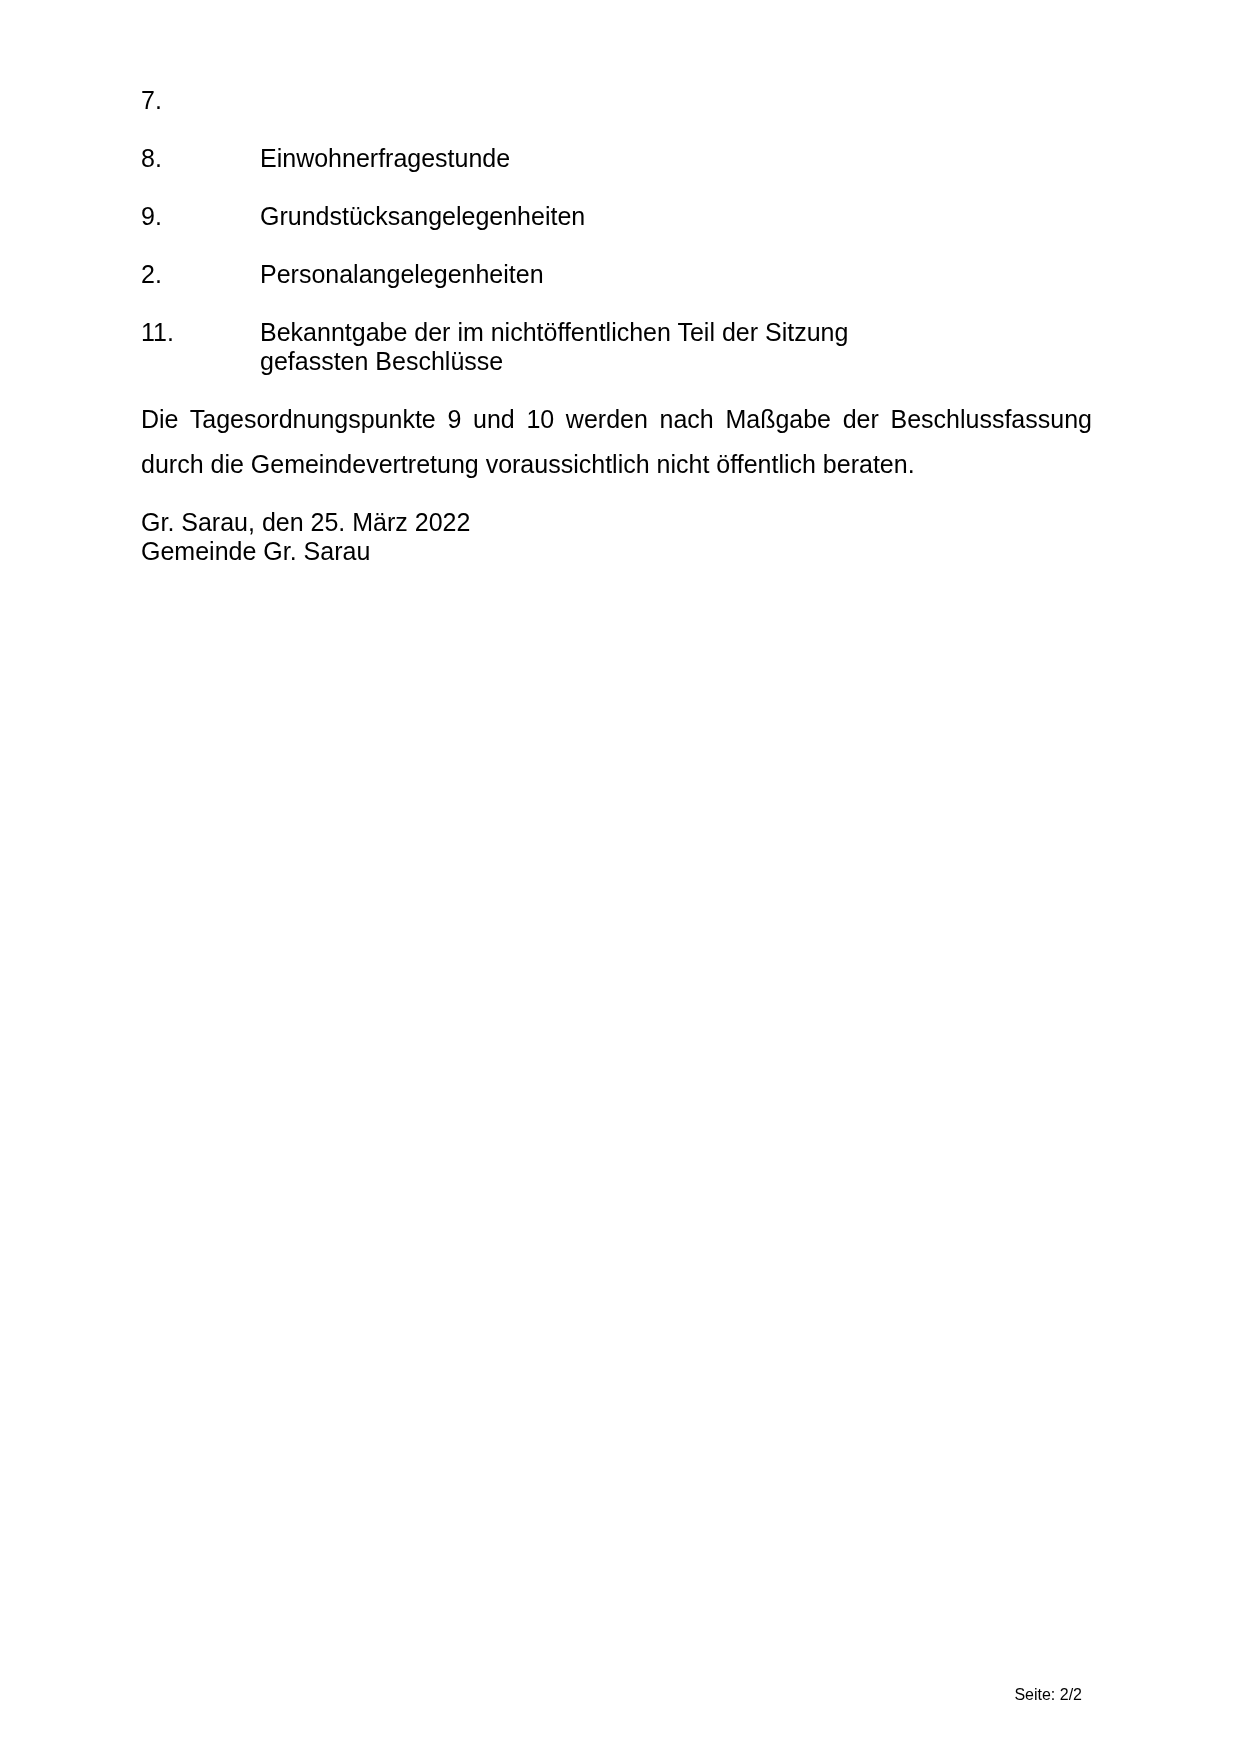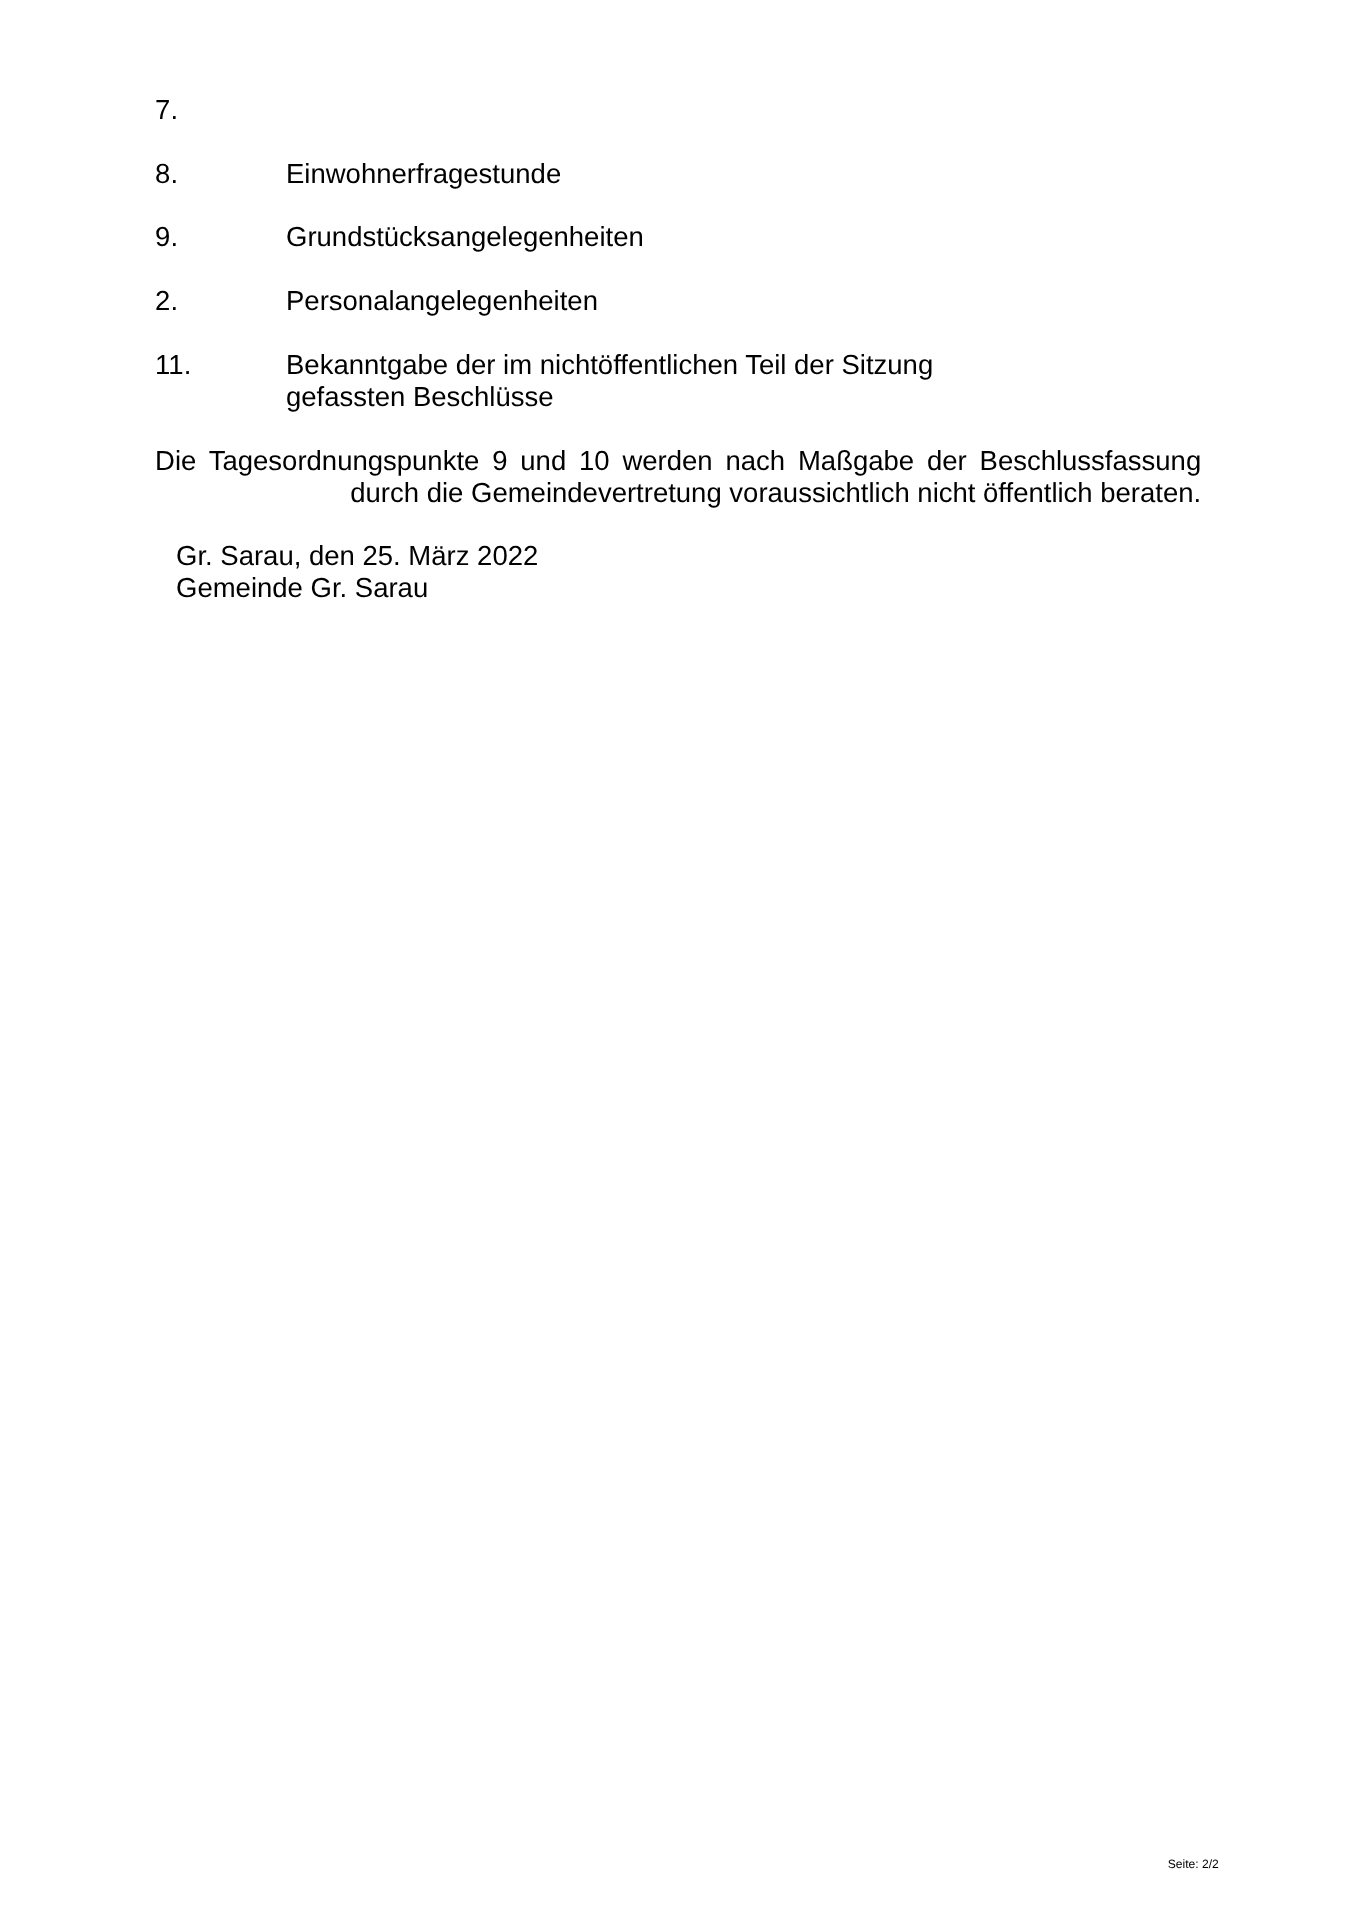--- a/index.html
+++ b/index.html
@@ -37,31 +37,31 @@
     white-space: pre-line;
   }
   .note {
     margin: 0 0 0 0;
   }
   .note .note-line-just {
     text-align: justify;
     text-align-last: justify;
   }
   .note .note-line {
-    text-align: right;
+    text-align: left;
+    margin-top: 16px;
   }
   .signature {
     margin-top: 29px;
-    margin-left: 19px;
   }
   .footer {
     position: absolute;
     top: 1686px;
-    right: 132px;
-    font-size: 11px;
+    right: 158px;
+    font-size: 16px;
     line-height: 18px;
   }
 </style>
 </head>
 <body>
 
 <div class="page">
   <div class="content">
 
     <div class="agenda-item">

